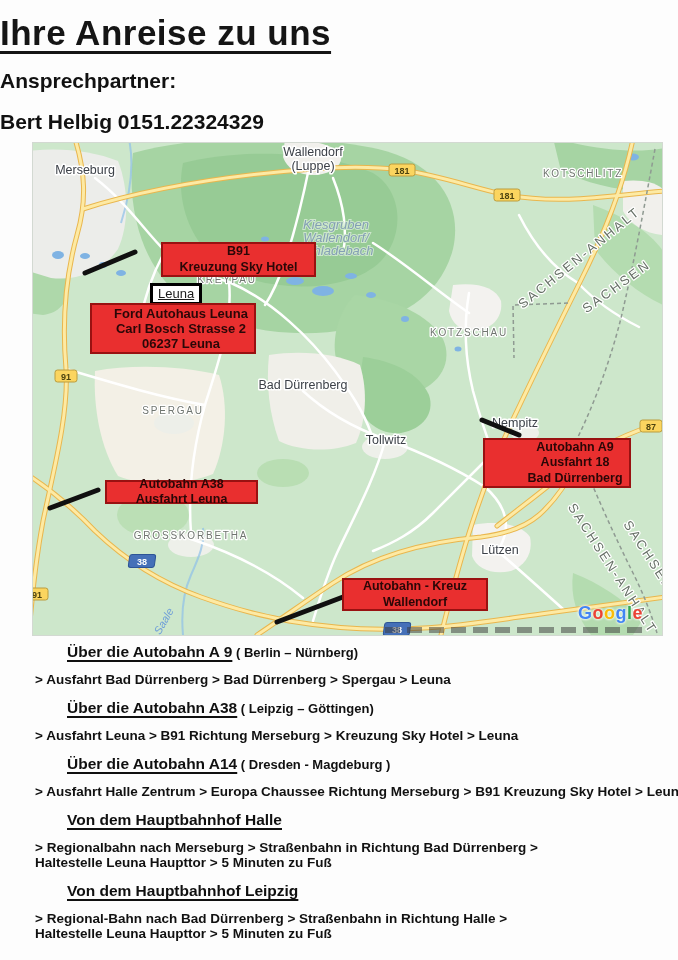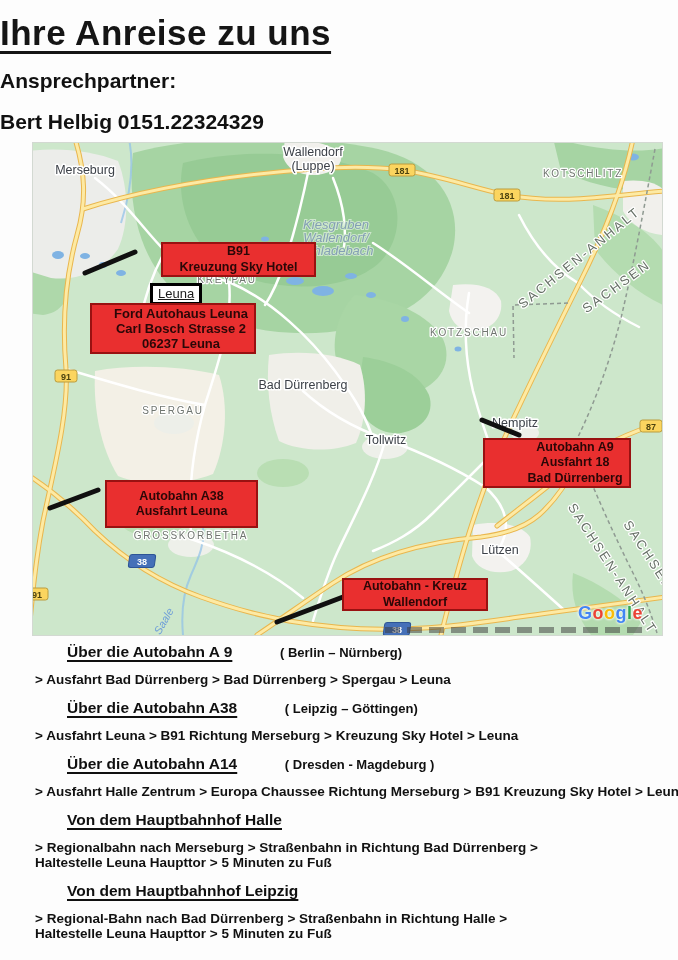--- a/index.html
+++ b/index.html
@@ -23,39 +23,39 @@
   .t-badge{font-size:9px;font-weight:bold;fill:#4c430f;}
   .t-badge-b{font-size:9px;font-weight:bold;fill:#fff;}
   
   .callout{position:absolute;background:#e92f2f;border:2px solid #991111;box-sizing:border-box;
            display:flex;flex-direction:column;justify-content:center;text-align:center;
            font-weight:bold;color:#2b0707;}
   .callout .cl{font-size:12.5px;line-height:15.5px;white-space:nowrap;}
   #co-b91{left:128px;top:99px;width:155px;height:35px;}
   #co-ford{left:57px;top:160px;width:166px;height:51px;padding-left:16px;}
   #co-ford .cl{font-size:13px;line-height:15px;}
-  #co-a38{left:72px;top:337px;width:153px;height:48px;}
+  #co-a38{left:72px;top:337px;width:153px;height:24px;}
   #co-a9{left:450px;top:295px;width:148px;height:50px;padding-left:36px;}
   #co-ripp{left:309px;top:435px;width:146px;height:33px;}
   
   .leuna-box{position:absolute;left:117px;top:140px;background:#fff;border:3px solid #000;
              color:#1c1c1c;font-size:13px;line-height:16px;padding:0 5px;text-decoration:underline;}
   
   .gwm{position:absolute;left:502px;top:460px;font-size:18px;font-weight:bold;letter-spacing:.5px;
        text-shadow:0 0 3px #fff,0 0 3px #fff;padding-left:43px;}
   .gwm .g1{color:#4285F4}.gwm .g2{color:#EA4335}.gwm .g3{color:#FBBC05}
   .gwm .g4{color:#4285F4}.gwm .g5{color:#34A853}.gwm .g6{color:#EA4335}
   .attr-smudge{position:absolute;left:352px;top:484px;width:264px;height:6px;opacity:.5;
        background:repeating-linear-gradient(90deg,#3a3a3a 0 15px,transparent 15px 22px);filter:blur(.6px);}
   
   .directions{position:absolute;left:35px;top:643px;width:625px;}
   .dir-h{margin:12px 0 0;font-size:15.5px;line-height:17px;font-weight:bold;color:#101010;}
   .dir-h:first-child{margin-top:0;}
   .dir-h .hm{text-decoration:underline;text-decoration-thickness:2px;text-underline-offset:3px;margin-left:32px;}
-  .dir-h .hn{font-size:13px;padding-left:44px;}
+  .dir-h .hn{font-size:13px;}
   .dir-line{margin:11px 0 0;font-size:13.5px;line-height:15px;font-weight:bold;white-space:nowrap;}
   .dir-line.tight{margin-top:0;}
 </style>
 </head>
 <body>
 
 <div class="page">
 
   <div class="hdr">
     <h1 class="title">Ihre Anreise zu uns</h1>

